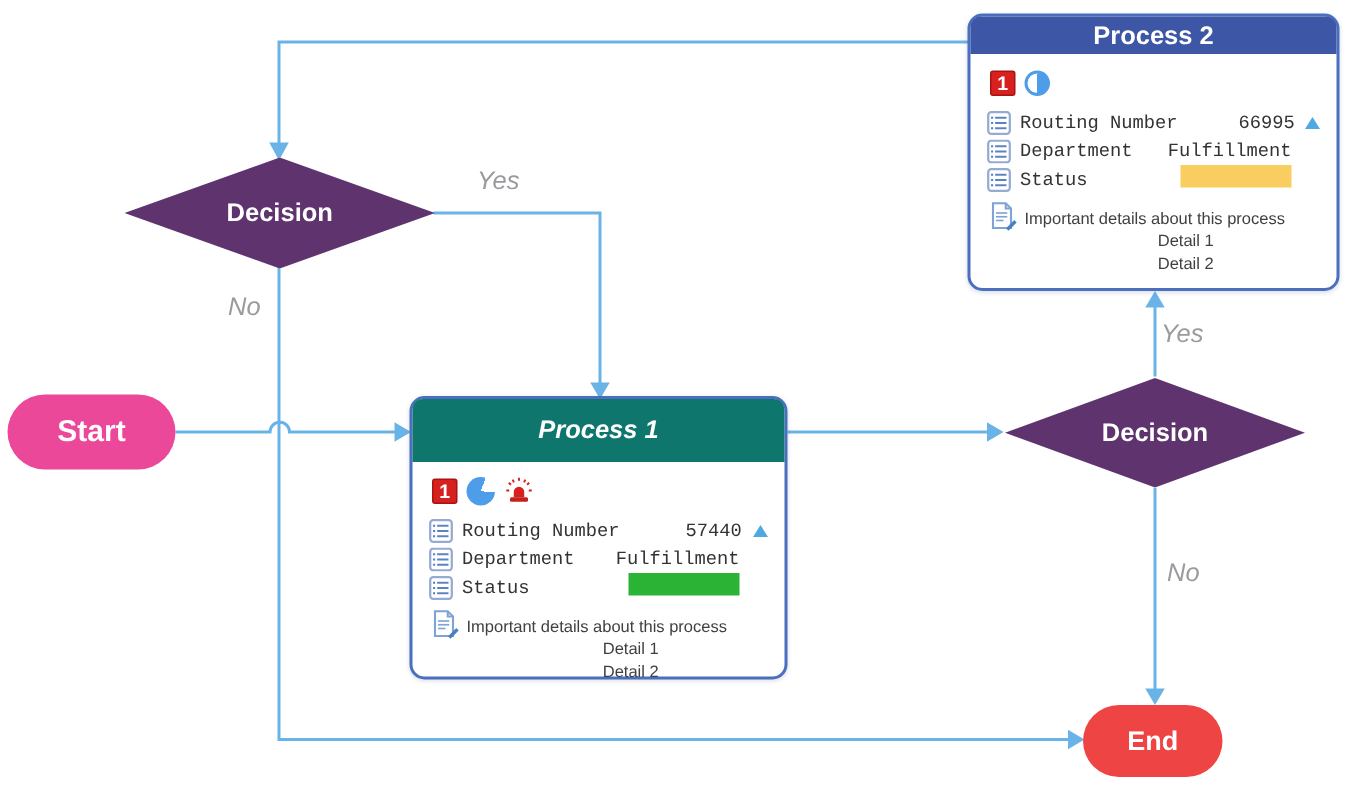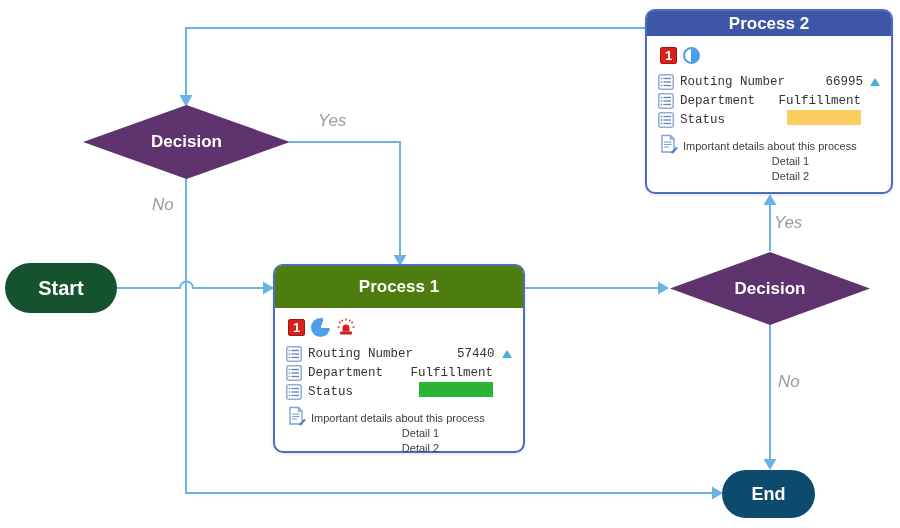--- a/index.html
+++ b/index.html
@@ -98,28 +98,28 @@
     <path class="edge-stroke" d="M525 288 H659" fill="none" stroke-width="2" stroke="#69B3E7"></path>
     <polygon class="edge-fill" points="658,281.5 658,294.5 669,288" fill="#69B3E7"></polygon>
 
     <path class="edge-stroke" d="M770 251 V204" fill="none" stroke-width="2" stroke="#69B3E7"></path>
     <polygon class="edge-fill" points="763.5,205 776.5,205 770,194" fill="#69B3E7"></polygon>
 
     <path class="edge-stroke" d="M770 325 V460" fill="none" stroke-width="2" stroke="#69B3E7"></path>
     <polygon class="edge-fill" points="763.5,459 776.5,459 770,470" fill="#69B3E7"></polygon>
   </svg>
 
-  <div class="pill start" style="background: #14532d;">Start</div>
+  <div class="pill start" style="background: #ec4899;">Start</div>
 
   <div class="diamond d1" style="background: rgb(95, 52, 110);">Decision</div>
 
   <div class="diamond d2" style="background: rgb(95, 52, 110);">Decision</div>
 
   <div class="card p1">
-    <div class="card-header" style="background: #4d7c0f;">Process 1</div>
+    <div class="card-header" style="background: #0f766e; font-style: italic;">Process 1</div>
     <div class="card-body">
       <div class="icons-row">
         <span class="badge-one">1</span>
         <span class="pie-icon"></span>
         <svg class="licon" width="20" height="20" viewBox="0 0 20 20">
           <g stroke="#D6211E" stroke-width="1.3">
             <line x1="1.5" y1="10" x2="3.5" y2="10"></line>
               <line x1="16.5" y1="10" x2="18.5" y2="10"></line>
             <line x1="3.2" y1="4.8" x2="4.6" y2="6.2"></line>
               <line x1="15.4" y1="6.2" x2="16.8" y2="4.8"></line>
@@ -287,20 +287,20 @@
             </g>
           <line x1="13.5" y1="19" x2="19" y2="13.5" stroke="#4A7FC1" stroke-width="2.2"></line>
         </svg>
         <span class="note-text">Important details about this process</span>
       </div>
       <div class="detail-line">Detail 1</div>
       <div class="detail-line">Detail 2</div>
     </div>
   </div>
 
-  <div class="pill end" style="background: #0c4a6e;">End</div>
+  <div class="pill end" style="background: #ef4444;">End</div>
 
   <div class="edge-label lbl-yes1">Yes</div>
   <div class="edge-label lbl-no1">No</div>
   <div class="edge-label lbl-yes2">Yes</div>
   <div class="edge-label lbl-no2">No</div>
 
 </div>
 
 </body></html>

